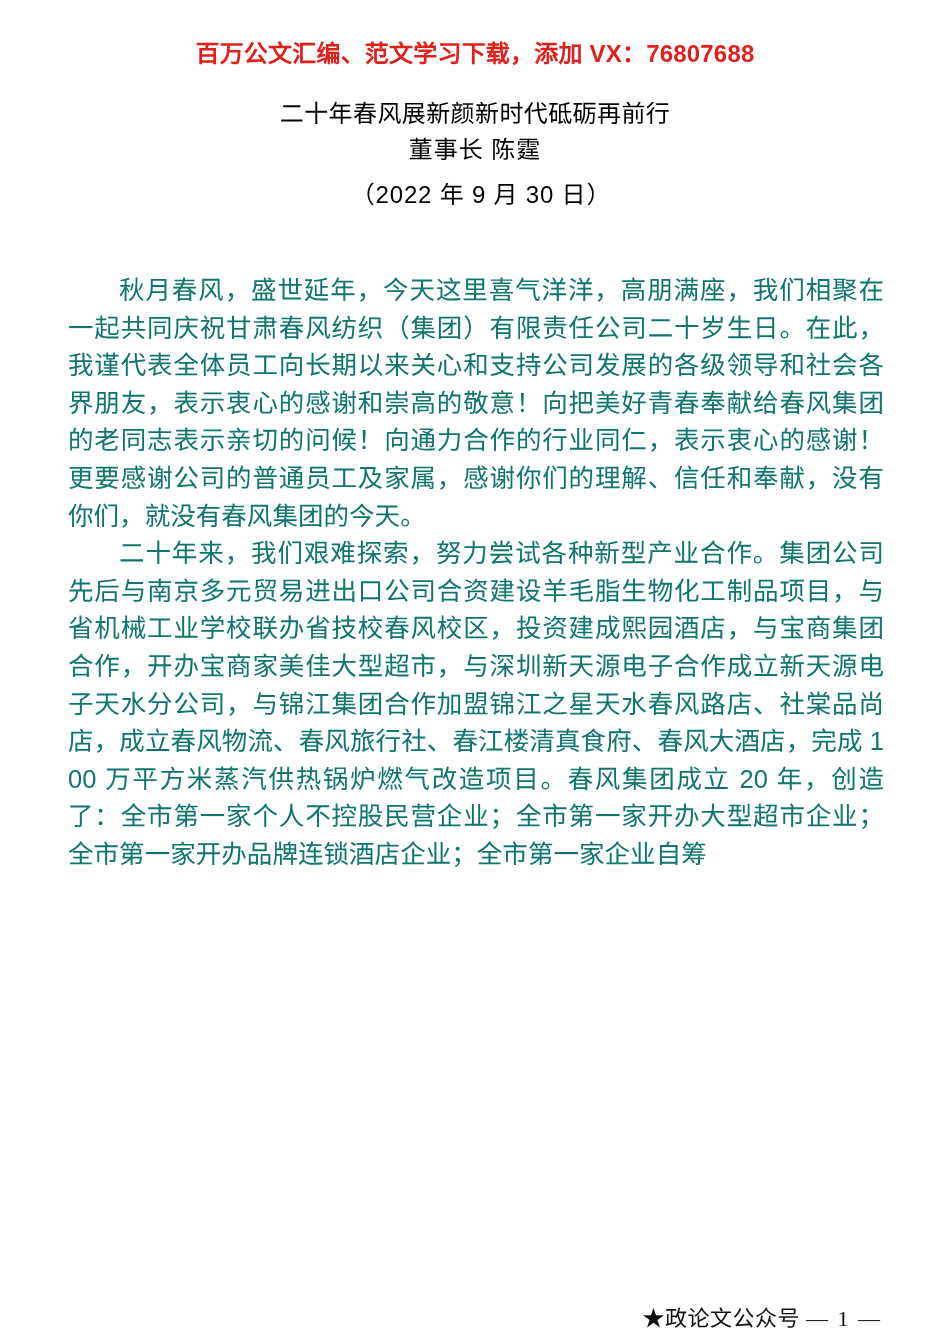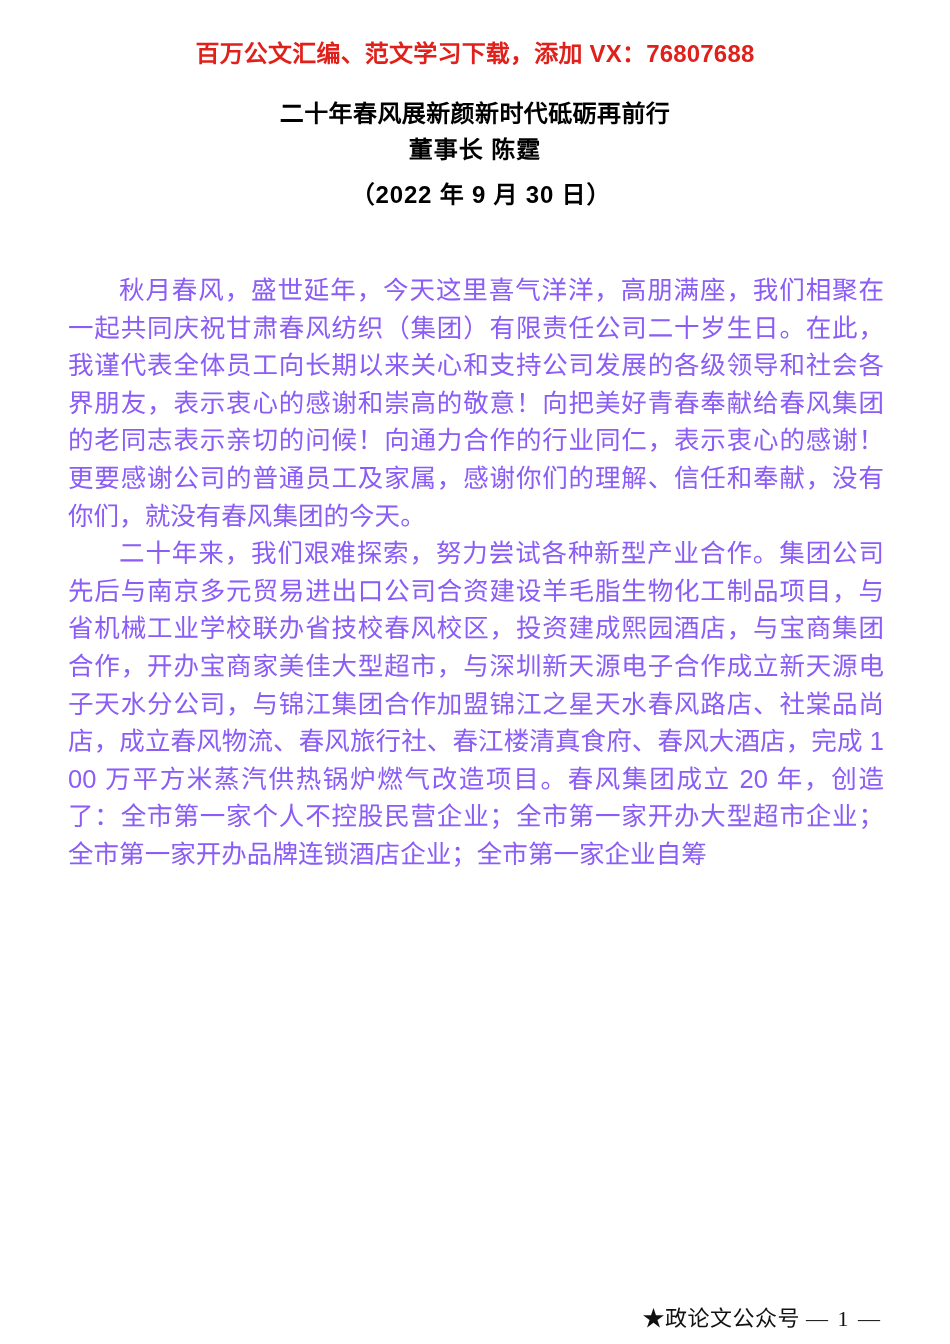--- a/index.html
+++ b/index.html
@@ -44,21 +44,21 @@
   .title-block {
     position: absolute;
     top: 96px;
     left: 0;
     width: 950px;
     text-align: center;
   }
   .title-line {
     font-size: 24px;
     line-height: 36px;
-    font-weight: 700;
+    font-weight: 400;
     letter-spacing: 0.4px;
     color: #000;
     white-space: nowrap;
   }
   .title-line.byline {
     letter-spacing: 1px;
   }
   .title-line.dateline {
     letter-spacing: 0.8px;
     margin-top: 9px;
@@ -74,21 +74,21 @@
   }
   .para {
     font-size: 25.5px;
     line-height: 37.6px;
     text-align: justify;
     text-justify: inter-ideograph;
     text-indent: 2em;
     margin: 0 0 0 0;
     letter-spacing: 0.05px;
     word-break: break-all;
-    color: #8b5cf6;
+    color: #0f766e;
   }
 
   
   .footer {
     position: absolute;
     left: 0;
     top: 1304px;
     width: 950px;
     height: 40px;
   }

